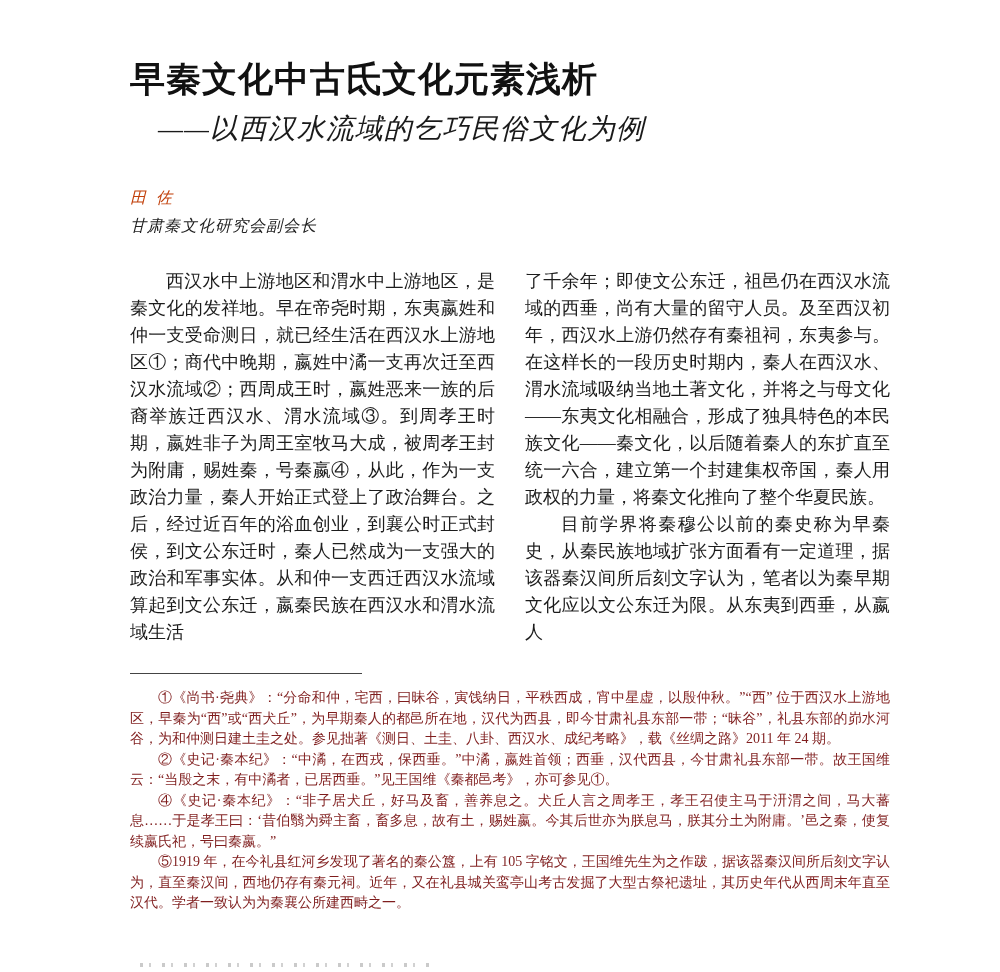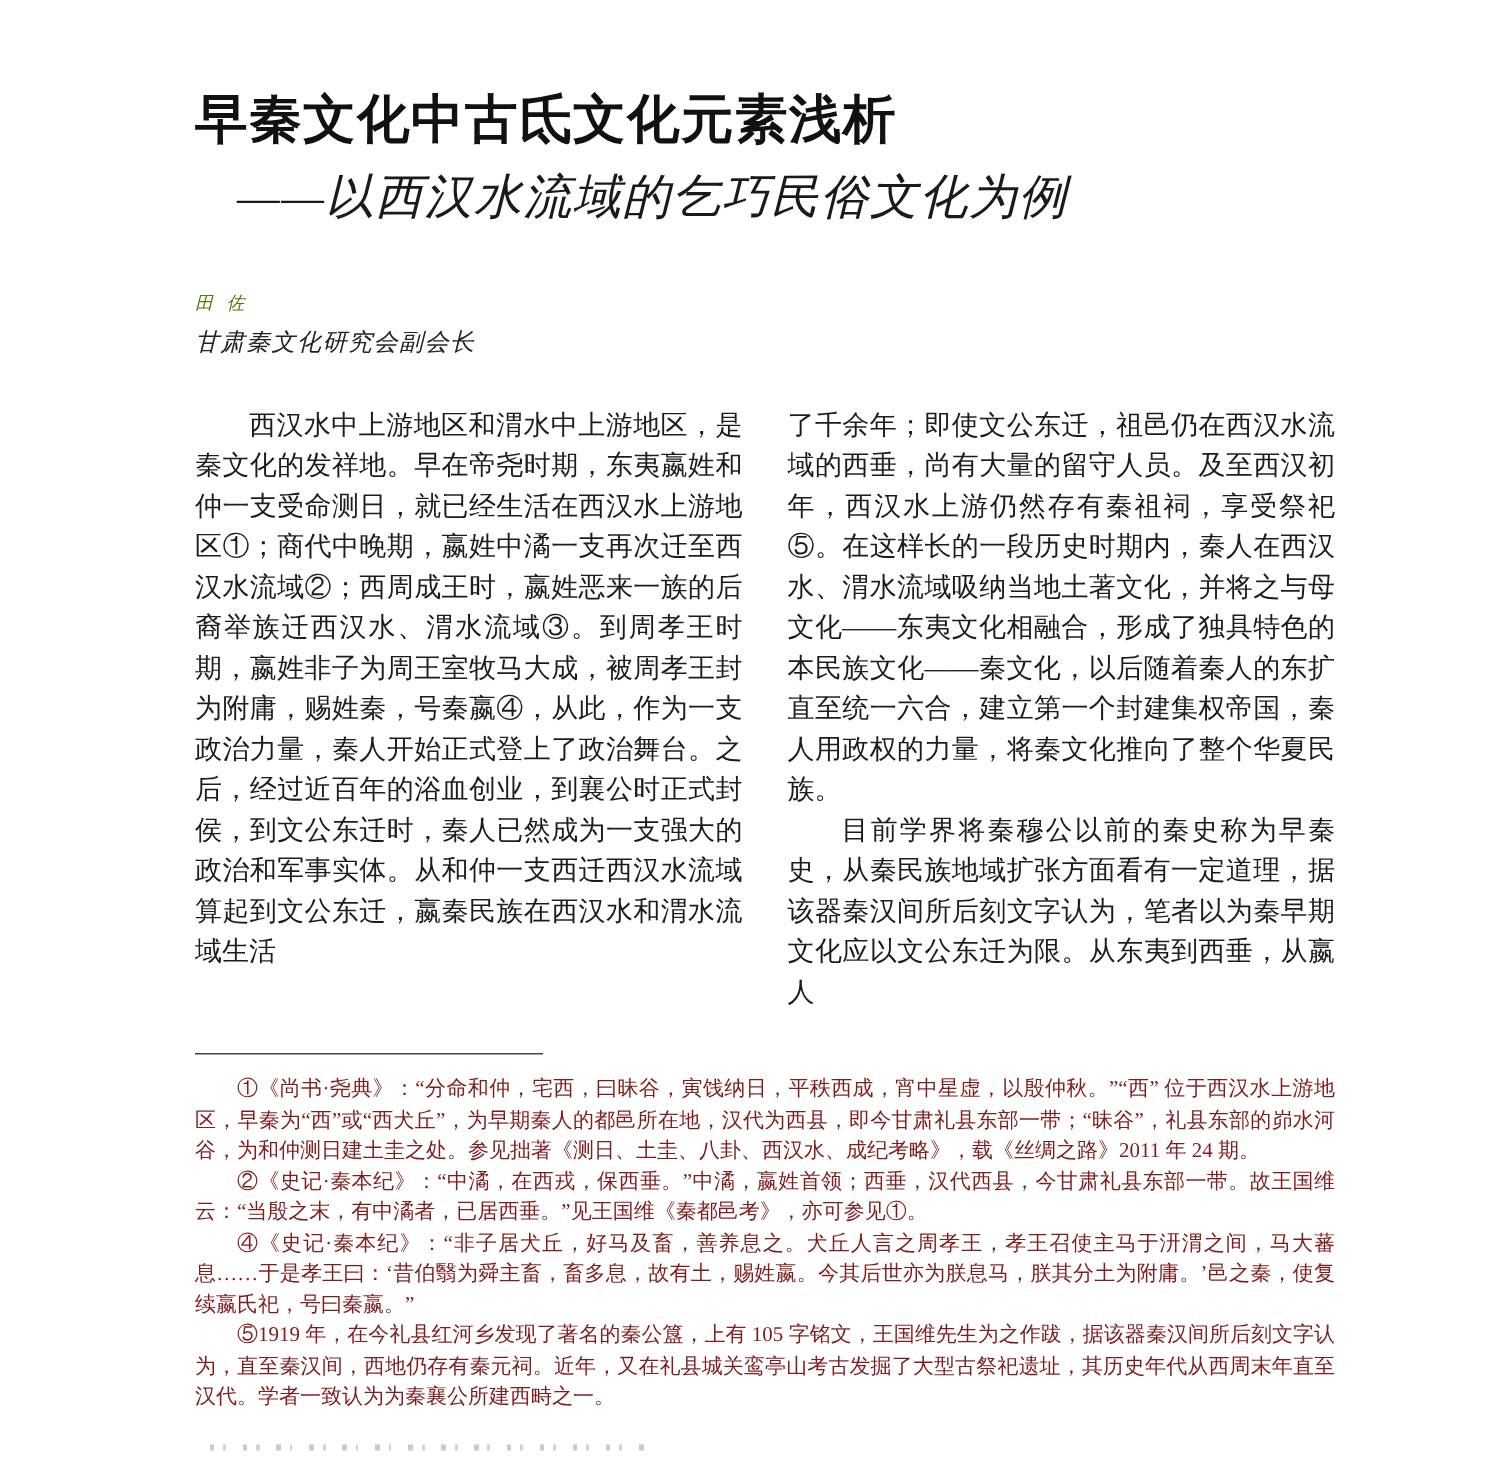--- a/index.html
+++ b/index.html
@@ -25,31 +25,31 @@
   .page-title {
     font-size: 35px;
     font-weight: bold;
     letter-spacing: 1px;
     color: #111111;
     line-height: 1.15;
   }
   .page-subtitle {
     margin-top: 10px;
     margin-left: 28px;
-    font-size: 32px;
+    font-size: 28px;
     font-style: italic;
     color: #1a1a1a;
     letter-spacing: 1px;
   }
   .author-block { margin-top: 40px; }
   .author-name {
-    font-size: 12px;
+    font-size: 16px;
     font-style: italic;
     letter-spacing: 3px;
-    color: #4d7c0f;
+    color: #c2410c;
   }
   .author-affiliation {
     margin-top: 7px;
     font-size: 16px;
     font-style: italic;
     letter-spacing: 1px;
     color: #222222;
   }
   .body-columns {
     margin-top: 31px;
@@ -109,21 +109,21 @@
     <div class="author-block">
       <div class="author-name">田 佐</div>
       <div class="author-affiliation">甘肃秦文化研究会副会长</div>
     </div>
 
     <div class="body-columns">
       <div class="body-col">
         <p class="indent">西汉水中上游地区和渭水中上游地区，是秦文化的发祥地。早在帝尧时期，东夷嬴姓和仲一支受命测日，就已经生活在西汉水上游地区①；商代中晚期，嬴姓中潏一支再次迁至西汉水流域②；西周成王时，嬴姓恶来一族的后裔举族迁西汉水、渭水流域③。到周孝王时期，嬴姓非子为周王室牧马大成，被周孝王封为附庸，赐姓秦，号秦嬴④，从此，作为一支政治力量，秦人开始正式登上了政治舞台。之后，经过近百年的浴血创业，到襄公时正式封侯，到文公东迁时，秦人已然成为一支强大的政治和军事实体。从和仲一支西迁西汉水流域算起到文公东迁，嬴秦民族在西汉水和渭水流域生活</p>
       </div>
       <div class="body-col">
-        <p>了千余年；即使文公东迁，祖邑仍在西汉水流域的西垂，尚有大量的留守人员。及至西汉初年，西汉水上游仍然存有秦祖祠，享受祭祀⑤。在这样长的一段历史时期内，秦人在西汉水、渭水流域吸纳当地土著文化，并将之与母文化——东夷文化相融合，形成了独具特色的本民族文化——秦文化，以后随着秦人的东扩直至统一六合，建立第一个封建集权帝国，秦人用政权的力量，将秦文化推向了整个华夏民族。</p>
+        <p>了千余年；即使文公东迁，祖邑仍在西汉水流域的西垂，尚有大量的留守人员。及至西汉初年，西汉水上游仍然存有秦祖祠，东夷参与。在这样长的一段历史时期内，秦人在西汉水、渭水流域吸纳当地土著文化，并将之与母文化——东夷文化相融合，形成了独具特色的本民族文化——秦文化，以后随着秦人的东扩直至统一六合，建立第一个封建集权帝国，秦人用政权的力量，将秦文化推向了整个华夏民族。</p>
         <p class="indent">目前学界将秦穆公以前的秦史称为早秦史，从秦民族地域扩张方面看有一定道理，据该器秦汉间所后刻文字认为，笔者以为秦早期文化应以文公东迁为限。从东夷到西垂，从嬴人</p>
       </div>
     </div>
 
     <hr class="footnote-separator">
 
     <div class="footnotes">
       <p class="footnote">
         <span>①</span><span>《尚书·尧典》：“分命和仲，宅西，曰昧谷，寅饯纳日，平秩西成，宵中星虚，以殷仲秋。”“西” 位于西汉水上游地区，早秦为“西”或“西犬丘”，为早期秦人的都邑所在地，汉代为西县，即今甘肃礼县东部一带；“昧谷”，礼县东部的峁水河谷，为和仲测日建土圭之处。参见拙著《测日、土圭、八卦、西汉水、成纪考略》，载《丝绸之路》2011 年 24 期。</span>
       </p>

